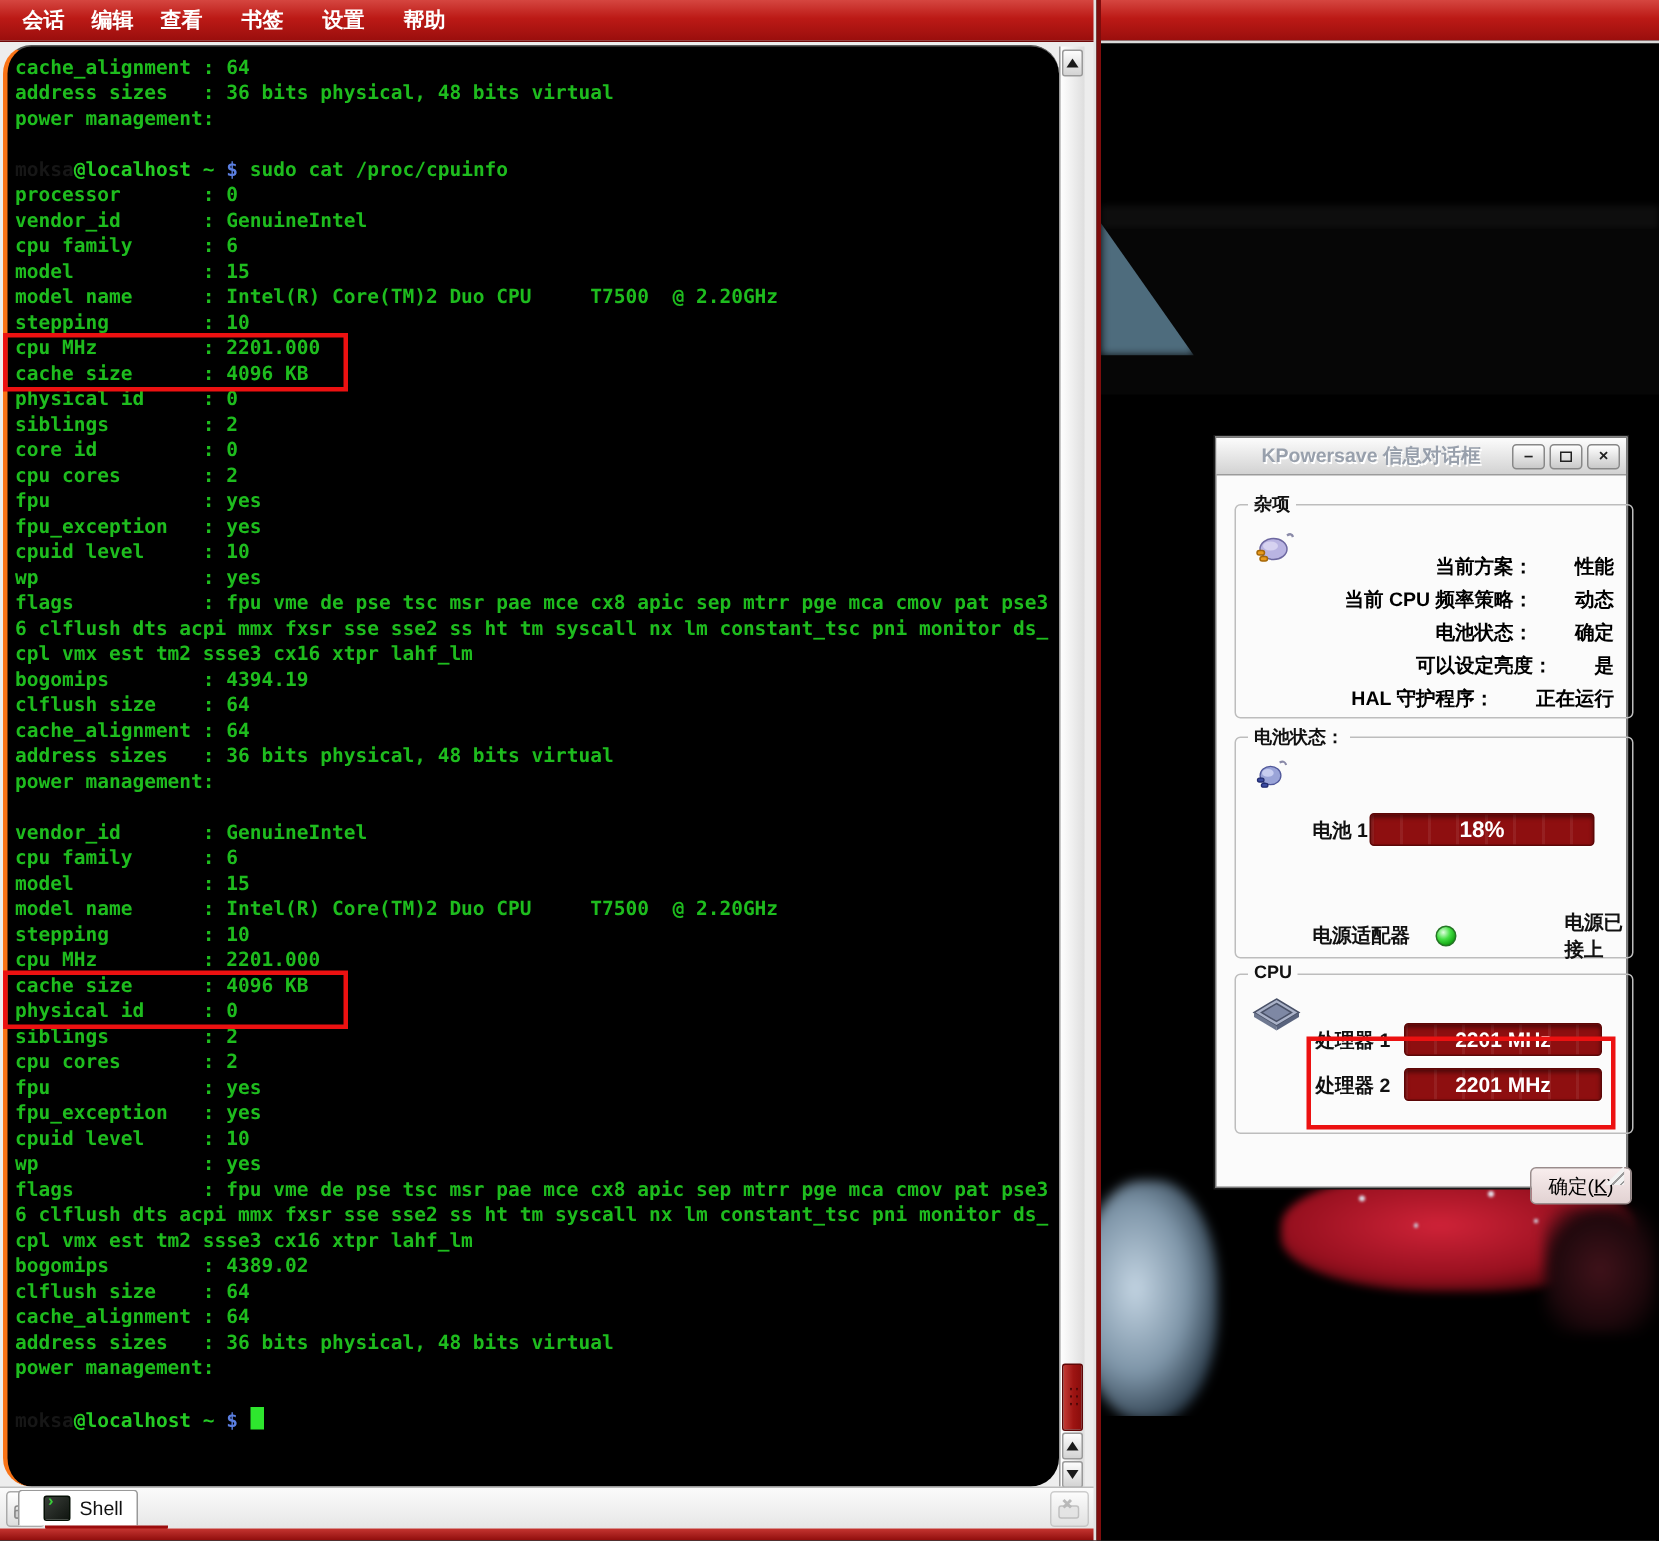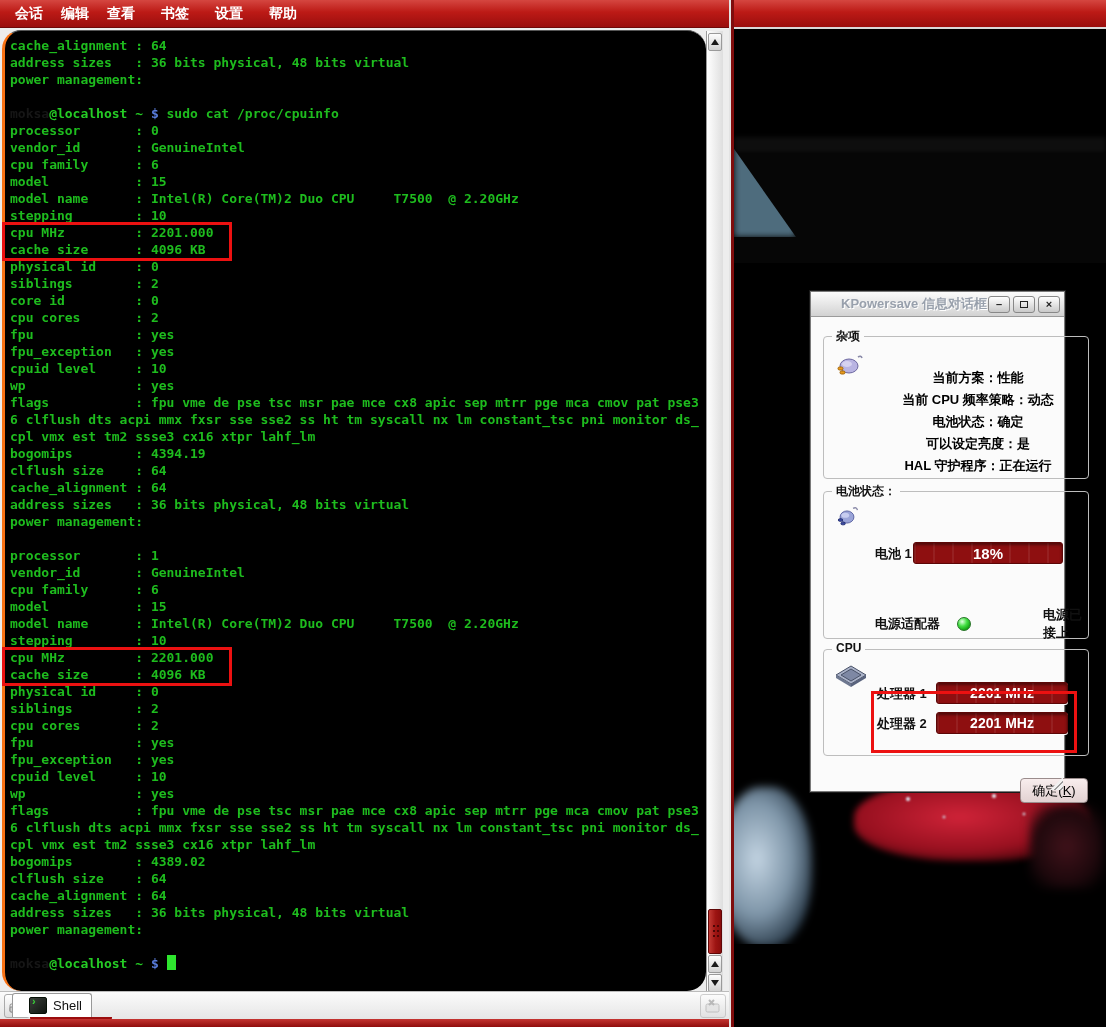--- a/index.html
+++ b/index.html
@@ -105,21 +105,21 @@
       radial-gradient(circle 4px at 12% 30%,#dfe3ee 0 45%,transparent 55%),
       radial-gradient(circle 3px at 30% 60%,#ccd3e2 0 45%,transparent 55%),
       radial-gradient(circle 4px at 55% 25%,#e6e9f2 0 45%,transparent 55%),
       radial-gradient(circle 3px at 70% 55%,#d4dae6 0 45%,transparent 55%),
       radial-gradient(circle 4px at 86% 30%,#e0e4ee 0 45%,transparent 55%),
       radial-gradient(circle 3px at 94% 70%,#c8cfdd 0 45%,transparent 55%);}
   .blob-darkred{left:295px;top:775px;width:75px;height:85px;background:radial-gradient(ellipse,#40121a 0%,#1d080c 60%,transparent 90%);filter:blur(4px);}
   .blob-blackband{left:0;top:915px;width:100%;height:200px;background:#000;}
   
   .dialog{
-    position:absolute;left:810px;top:291px;width:255px;height:501px;
+    position:absolute;left:810px;top:291px;width:275px;height:501px;
     background:#fbfbfb;border:1px solid #7a7a7a;box-sizing:border-box;box-shadow:0 0 0 1px #1a1a1a;
     font-size:13px;color:#111;
   }
   .dlg-titlebar{
     position:absolute;left:0;top:0;right:0;height:24px;
     background:linear-gradient(180deg,#fcfcfc,#d2d2d2);border-bottom:1px solid #9b9b9b;
     display:flex;align-items:center;
   }
   .dlg-title{
     flex:1;padding-left:30px;font-weight:bold;font-size:13px;color:#98a0ac;
@@ -137,21 +137,21 @@
     position:absolute;left:12px;width:266px;border:1px solid #bdbdbd;border-radius:4px;box-sizing:border-box;
   }
   .gb-legend{
     position:absolute;top:-9px;left:8px;background:#fbfbfb;padding:0 4px;
     font-weight:bold;font-size:12px;color:#111;white-space:nowrap;
   }
   .gb-misc{top:20px;height:143px;}
   .gb-battery{top:175px;height:148px;}
   .gb-cpu{top:333px;height:107px;}
   .misc-rows{position:absolute;left:0;top:30px;right:0;}
-  .info-row{display:flex;justify-content:center;align-items:center;height:22px;padding:0 12px 0 56px;}
+  .info-row{display:flex;justify-content:flex-end;align-items:center;height:22px;padding:0 12px 0 56px;gap:28px;}
   .info-label,.info-value{font-weight:bold;font-size:13px;color:#000;white-space:nowrap;}
   .plug-icon{position:absolute;left:10px;top:16px;}
   .chip-icon{position:absolute;left:10px;top:14px;}
   .progressbar{
     position:absolute;height:22px;border:1px solid #5c0707;border-radius:3px;box-sizing:border-box;
     background:#8e0f10 repeating-linear-gradient(90deg,rgba(255,255,255,.07) 0 2px,transparent 2px 19px);
     box-shadow:inset 0 2px 3px rgba(0,0,0,.45), 0 1px 0 #fff;
     display:flex;align-items:center;justify-content:center;color:#fff;font-weight:bold;
   }
   .bar-battery{left:89px;top:50px;width:150px;font-size:15px;}
@@ -221,21 +221,20 @@
         <div class="tline">wp              : yes</div>
         <div class="tline">flags           : fpu vme de pse tsc msr pae mce cx8 apic sep mtrr pge mca cmov pat pse3</div>
         <div class="tline">6 clflush dts acpi mmx fxsr sse sse2 ss ht tm syscall nx lm constant_tsc pni monitor ds_</div>
         <div class="tline">cpl vmx est tm2 ssse3 cx16 xtpr lahf_lm</div>
         <div class="tline">bogomips        : 4394.19</div>
         <div class="tline">clflush size    : 64</div>
         <div class="tline">cache_alignment : 64</div>
         <div class="tline">address sizes   : 36 bits physical, 48 bits virtual</div>
         <div class="tline">power management:</div>
         <div class="tline"> </div>
-        <div class="tline">processor       : 1</div>
         <div class="tline">vendor_id       : GenuineIntel</div>
         <div class="tline">cpu family      : 6</div>
         <div class="tline">model           : 15</div>
         <div class="tline">model name      : Intel(R) Core(TM)2 Duo CPU     T7500  @ 2.20GHz</div>
         <div class="tline">stepping        : 10</div>
         <div class="tline">cpu MHz         : 2201.000</div>
         <div class="tline">cache size      : 4096 KB</div>
         <div class="tline">physical id     : 0</div>
         <div class="tline">siblings        : 2</div>
         <div class="tline">cpu cores       : 2</div>

